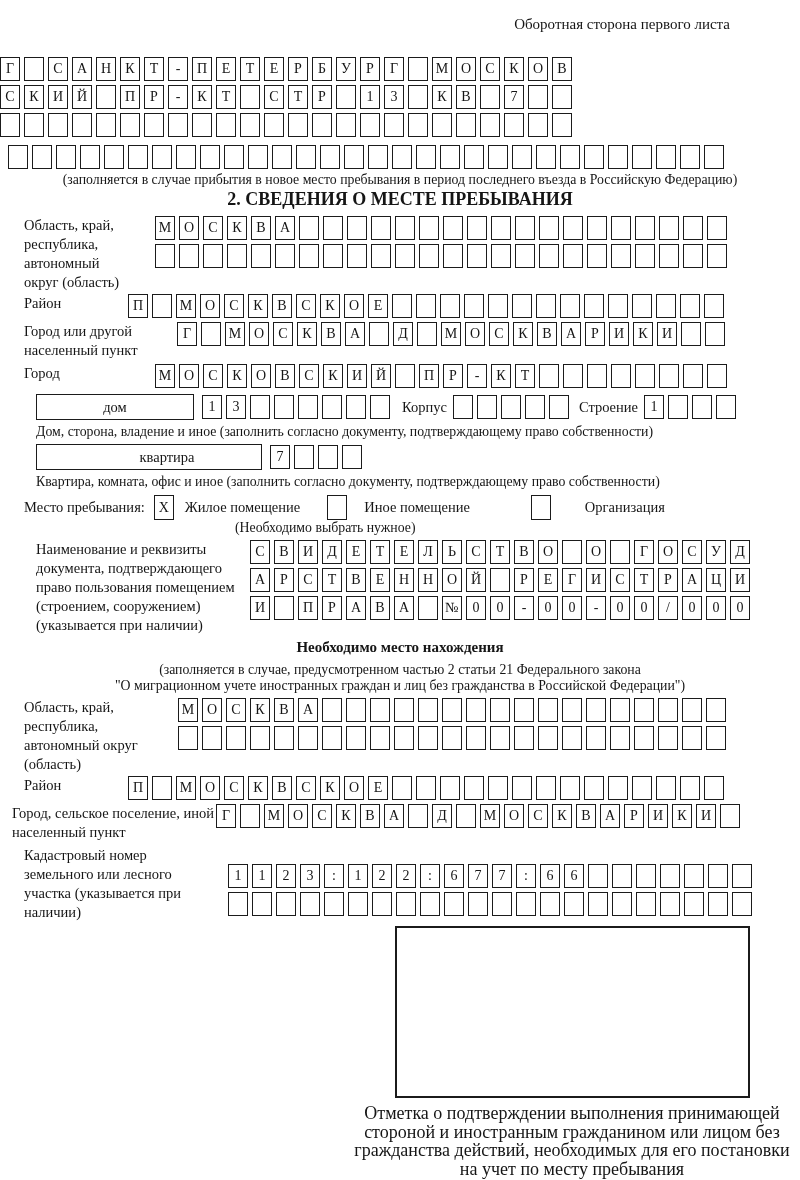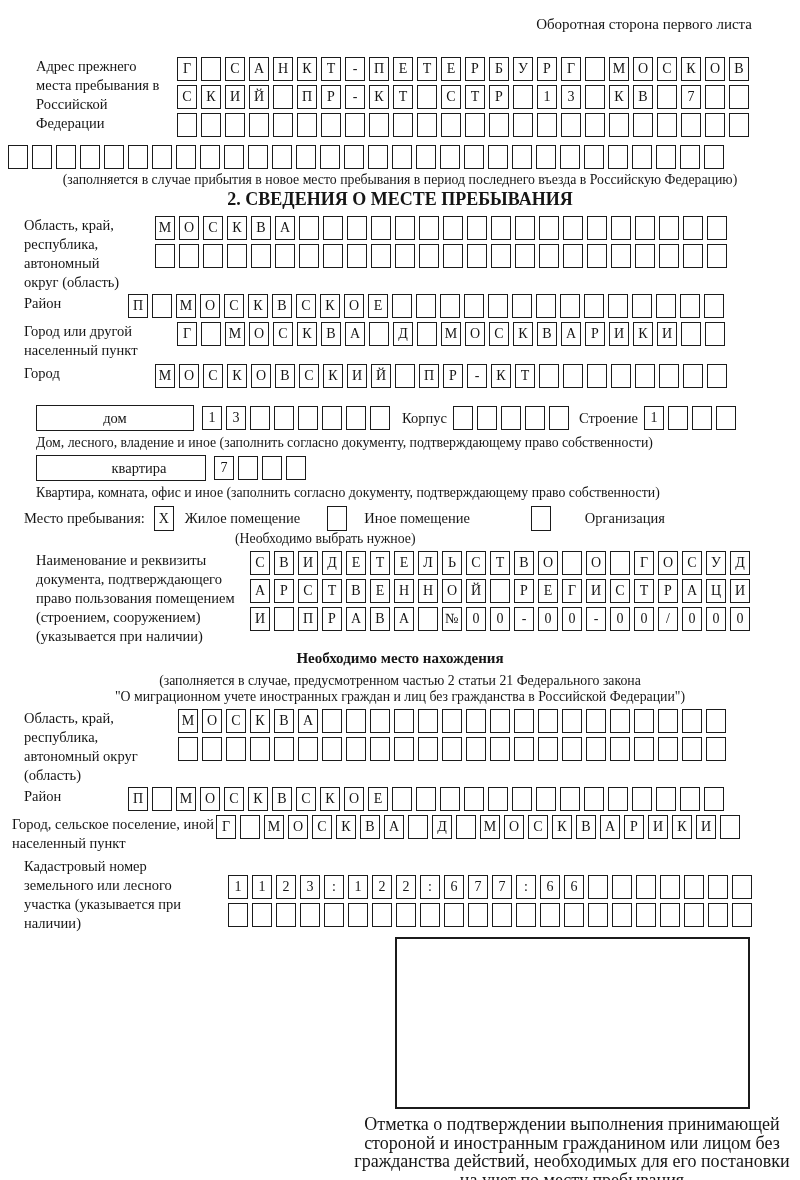--- a/index.html
+++ b/index.html
@@ -1,19 +1,19 @@
 <!DOCTYPE html>
 <html><head>
 <meta charset="utf-8">
 <style>
   html,body{margin:0;padding:0;background:#fff;}
   body{width:800px;height:1180px;overflow:hidden;color:#151515;
        font-family:"Liberation Serif","DejaVu Serif",serif;font-size:14.5px;}
   .page{position:relative;width:800px;height:1180px;}
-  .hdr{padding-top:16px;padding-right:48px;text-align:right;font-size:15px;}
+  .hdr{padding-top:16px;padding-right:70px;text-align:right;font-size:15px;}
   .cells{display:flex;gap:4px;}
   .cell{flex:none;width:20px;height:24px;border:1.7px solid #1b1b1b;box-sizing:border-box;
         display:flex;align-items:center;justify-content:center;
         font-size:14px;line-height:1;}
   .vrows > .cells{margin-bottom:4px;}
   .frow{display:flex;align-items:flex-start;margin-bottom:4px;}
   .lbl{line-height:19px;flex:none;}
   .center{text-align:center;}
   .note{font-size:13.8px;}
   .bold{font-weight:bold;}
@@ -26,21 +26,20 @@
   .stampcap{margin-left:352px;margin-top:6px;width:440px;text-align:center;line-height:18.5px;font-size:18px;}
 </style>
 </head>
 <body>
 
 <div class="page">
 
   <div class="hdr">Оборотная сторона первого листа</div>
 
   <div class="frow" style="margin-top:24px;">
-    <div class="lbl" style="margin-left:36px;width:130px;margin-right:11px;">Адрес прежнего места пребывания в Российской Федерации</div>
     <div class="vrows">
       <div class="cells">
           <div class="cell">Г</div>
           <div class="cell"></div>
           <div class="cell">С</div>
           <div class="cell">А</div>
           <div class="cell">Н</div>
           <div class="cell">К</div>
           <div class="cell">Т</div>
           <div class="cell">-</div>
@@ -293,21 +292,21 @@
         <div class="cell"></div>
         <div class="cell"></div>
         <div class="cell"></div>
         <div class="cell"></div>
         <div class="cell"></div>
         <div class="cell"></div>
         <div class="cell"></div>
       </div>
   </div>
 
-  <div class="frow" style="align-items:center;margin-top:17px;text-align:right;">
+  <div class="frow" style="align-items:center;margin-top:6px;text-align:right;">
     <div class="widebox" style="margin-left:36px;width:158px;">дом</div>
     <div class="cells" style="margin-left:8px;">
         <div class="cell">1</div>
         <div class="cell">3</div>
         <div class="cell"></div>
         <div class="cell"></div>
         <div class="cell"></div>
         <div class="cell"></div>
         <div class="cell"></div>
         <div class="cell"></div>
@@ -321,24 +320,24 @@
         <div class="cell"></div>
       </div>
     <div class="lbl" style="margin-left:10px;margin-right:6px;">Строение</div>
     <div class="cells">
         <div class="cell">1</div>
         <div class="cell"></div>
         <div class="cell"></div>
         <div class="cell"></div>
       </div>
   </div>
-  <div class="note" style="margin-left:36px;margin-top:2px;">Дом, лесного, владение и иное (заполнить согласно документу, подтверждающему право собственности)</div>
+  <div class="note" style="margin-left:36px;margin-top:2px;">Дом, сторона, владение и иное (заполнить согласно документу, подтверждающему право собственности)</div>
 
   <div class="frow" style="align-items:center;margin-top:4px;">
-    <div class="widebox" style="margin-left:36px;width:170px;padding-left:36px;">квартира</div>
+    <div class="widebox" style="margin-left:36px;width:226px;padding-left:36px;">квартира</div>
     <div class="cells" style="margin-left:8px;">
         <div class="cell">7</div>
         <div class="cell"></div>
         <div class="cell"></div>
         <div class="cell"></div>
       </div>
   </div>
   <div class="note" style="margin-left:36px;margin-top:2px;">Квартира, комната, офис и иное (заполнить согласно документу, подтверждающему право собственности)</div>
 
   <div class="frow" style="align-items:center;margin-top:5px;margin-bottom:0;">

